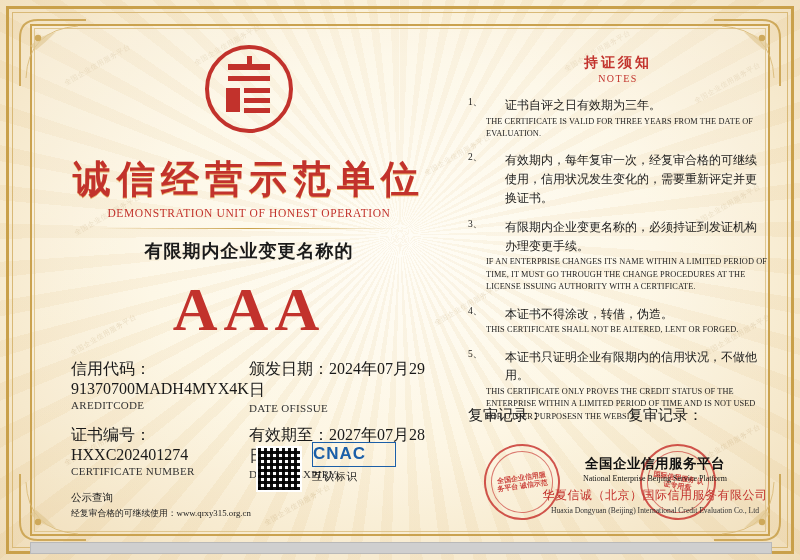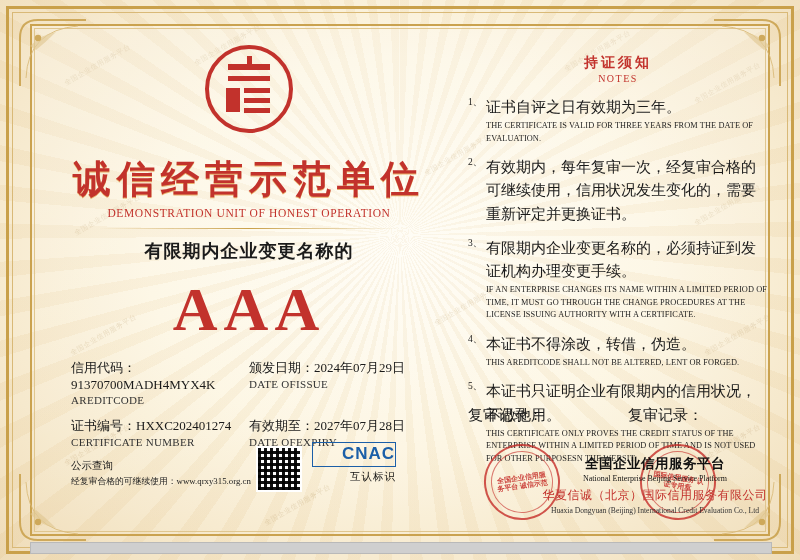--- a/index.html
+++ b/index.html
@@ -95,38 +95,38 @@
   .grade{
     margin-top:11px;
     font-size:62px;font-weight:bold;color:#c2322c;letter-spacing:6px;
     font-family:"Liberation Serif", serif;
   }
   .fields{
     margin:14px auto 0;width:356px;font-size:10.5px;color:#1a1a1a;
   }
   .frow{display:flex;justify-content:space-between;margin-bottom:11px;}
   .fcell{width:50%;text-align:left;}
-  .flabel{font-size:13px;}
+  .flabel{font-size:16px;}
   .fen{font-size:11px;letter-spacing:.3px;color:#333;margin-top:1px;}
   .pubrow{
     margin:4px auto 0;width:356px;text-align:left;font-size:10.5px;color:#1a1a1a;
   }
   .weburl{
     margin-top:3px;font-size:8.8px;color:#222;
   }
   .qr{
     position:absolute;left:256px;top:446px;width:42px;height:42px;
     background:
       repeating-linear-gradient(90deg,#111 0 3px,#fff 3px 6px),
       repeating-linear-gradient(0deg,#111 0 3px,#fff 3px 6px);
     background-blend-mode:multiply;
     border:2px solid #fff;
   }
   .cnac{
-    position:absolute;left:312px;top:442px;width:84px;text-align:right;
+    position:absolute;left:312px;top:442px;width:84px;text-align:left;
   }
   .cnac-box{
     border:1.6px solid #1b5fa8;color:#1b5fa8;font-weight:bold;
     font-size:17px;letter-spacing:1px;padding:1px 0 2px;
     font-family:"Liberation Sans",sans-serif;
   }
   .cnac-cap{font-size:10.5px;color:#111;margin-top:3px;letter-spacing:1px;}
 
   
   .right{
@@ -141,21 +141,21 @@
   .notes{
     margin-top:12px;
   }
   .note{
     display:flex;margin-bottom:11px;
   }
   .note-num{
     width:18px;flex:0 0 18px;font-size:9.5px;color:#1a1a1a;
   }
   .note-body{flex:1;}
-  .note-cn{font-size:15px;line-height:1.55;color:#1a1a1a;}
+  .note-cn{font-size:12px;line-height:1.55;color:#1a1a1a;margin-left:19px;}
   .note-en{font-size:8.3px;line-height:1.5;color:#1d1d1d;margin-top:1px;letter-spacing:.1px;}
 
   .review{
     position:absolute;left:468px;top:406px;width:300px;
     display:flex;justify-content:space-between;
     font-size:15px;color:#1a1a1a;
   }
   .review div{width:140px;}
 
   
@@ -328,21 +328,21 @@
         <div class="note-num">3、</div>
         <div class="note-body">
           <div class="note-cn">有限期内企业变更名称的，必须持证到发证机构办理变更手续。</div>
           <div class="note-en">IF AN ENTERPRISE CHANGES ITS NAME WITHIN A LIMITED PERIOD OF TIME, IT MUST GO THROUGH THE CHANGE PROCEDURES AT THE LICENSE ISSUING AUTHORITY WITH A CERTIFICATE.</div>
         </div>
       </div>
       <div class="note">
         <div class="note-num">4、</div>
         <div class="note-body">
           <div class="note-cn">本证书不得涂改，转借，伪造。</div>
-          <div class="note-en">THIS AREDITCODE SHALL NOT BE ALTERED, LENT OR FORGED.</div>
+          <div class="note-en">THIS CERTIFICATE SHALL NOT BE ALTERED, LENT OR FORGED.</div>
         </div>
       </div>
       <div class="note">
         <div class="note-num">5、</div>
         <div class="note-body">
           <div class="note-cn">本证书只证明企业有限期内的信用状况，不做他用。</div>
           <div class="note-en">THIS CERTIFICATE ONLY PROVES THE CREDIT STATUS OF THE ENTERPRISE WITHIN A LIMITED PERIOD OF TIME AND IS NOT USED FOR OTHER PURPOSESN THE WEBSIT.</div>
         </div>
       </div>
     </div>

